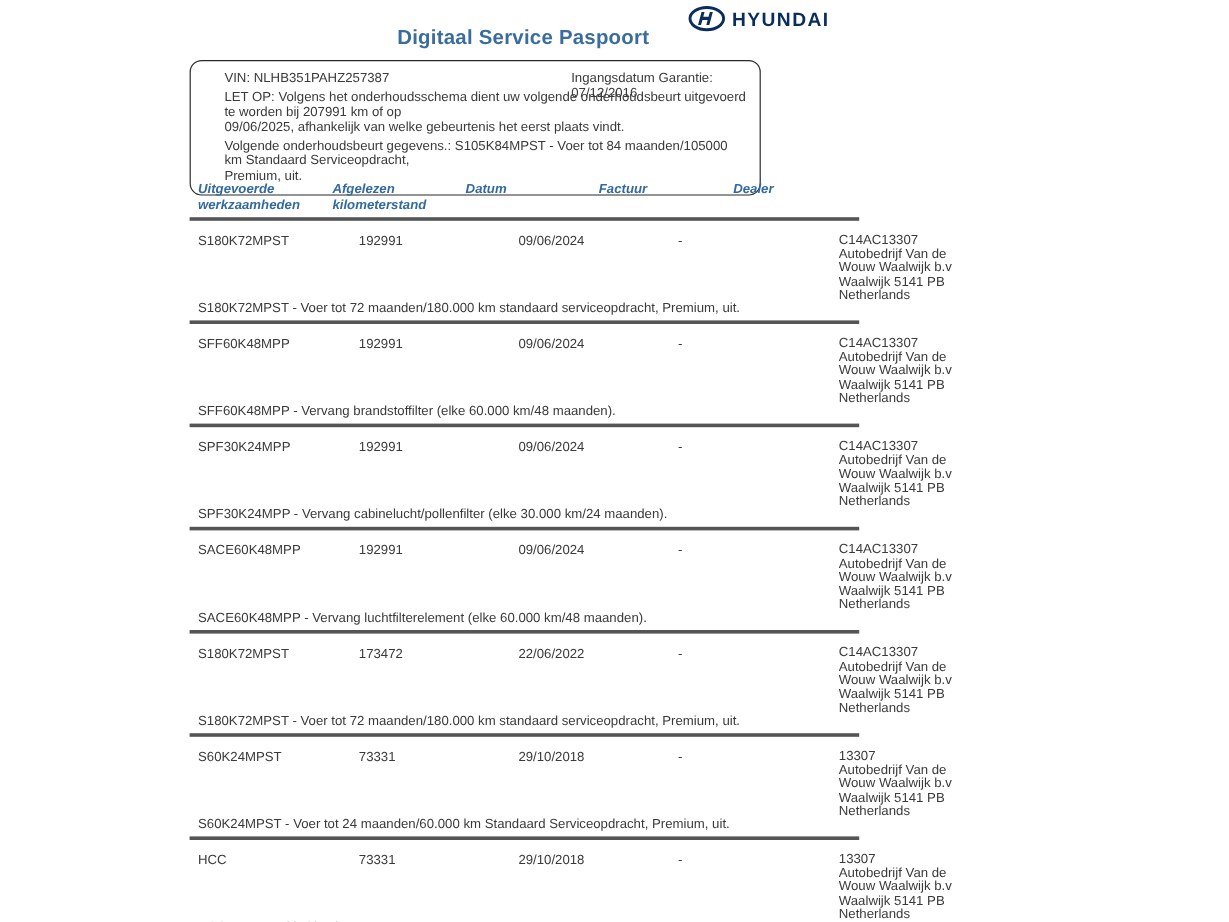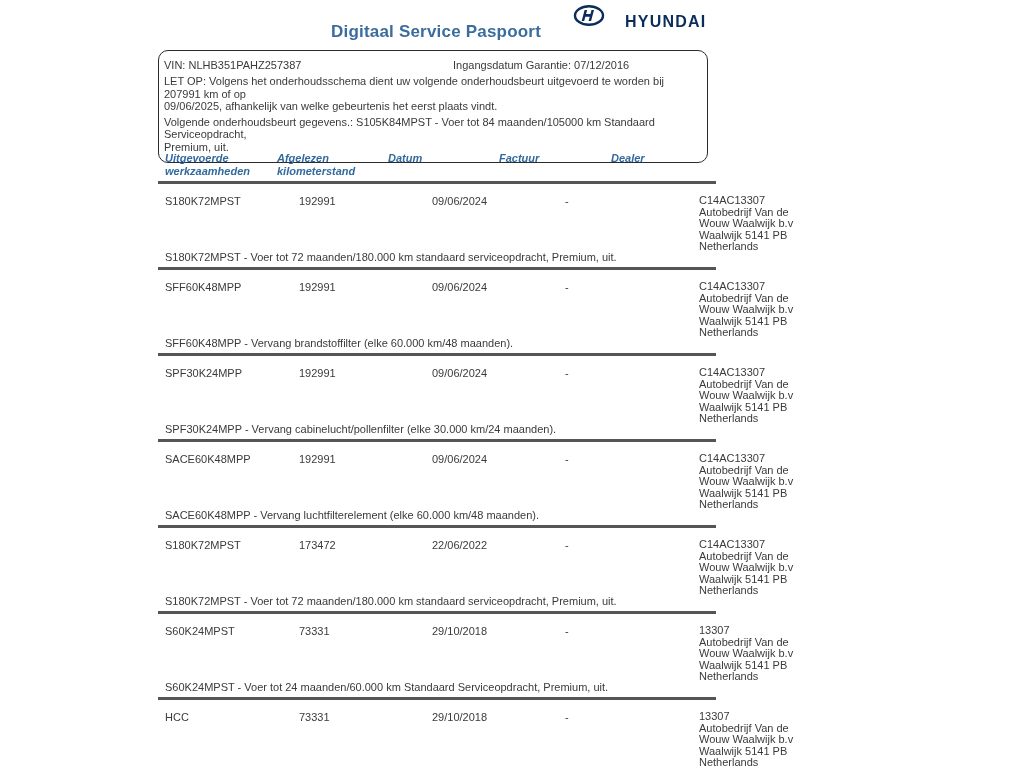--- a/index.html
+++ b/index.html
@@ -20,37 +20,37 @@
     font-size: 17px;
     font-weight: bold;
     color: #3a6d9e;
     letter-spacing: 0.2px;
   }
   .logo {
     position: absolute;
     left: 573px;
     top: 4px;
     display: flex;
-    align-items: flex-end;
-    gap: 20px;
+    align-items: center;
+    gap: 5px;
   }
   .logo-word {
     font-size: 16px;
     font-weight: bold;
     color: #0b2d5b;
     letter-spacing: 1.2px;
   }
   .info-box {
     position: absolute;
     left: 158px;
     top: 50px;
-    width: 550px;
+    width: 476px;
     border: 1px solid #2b2b2b;
     border-radius: 10px;
-    padding: 8px 11px 9px 5px;
+    padding: 8px 11px 9px 28px;
     font-size: 11px;
     line-height: 12.5px;
   }
   .info-line1 { position: relative; height: 13px; }
   .warranty { position: absolute; left: 289px; top: 0; }
   .info-para { margin-top: 3px; white-space: pre-line; }
   .service-table {
     position: absolute;
     left: 158px;
     top: 150px;

